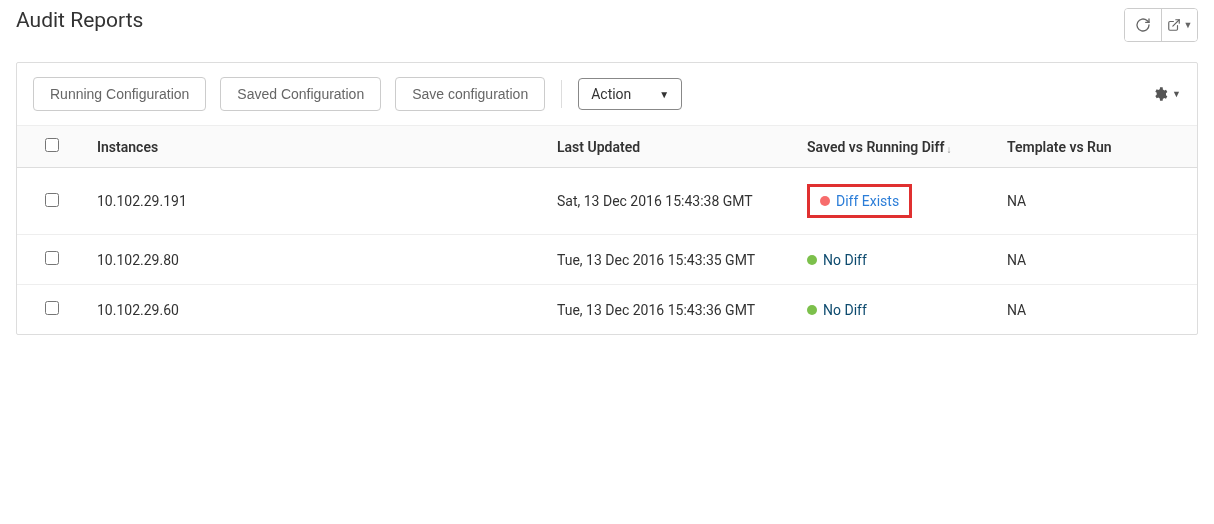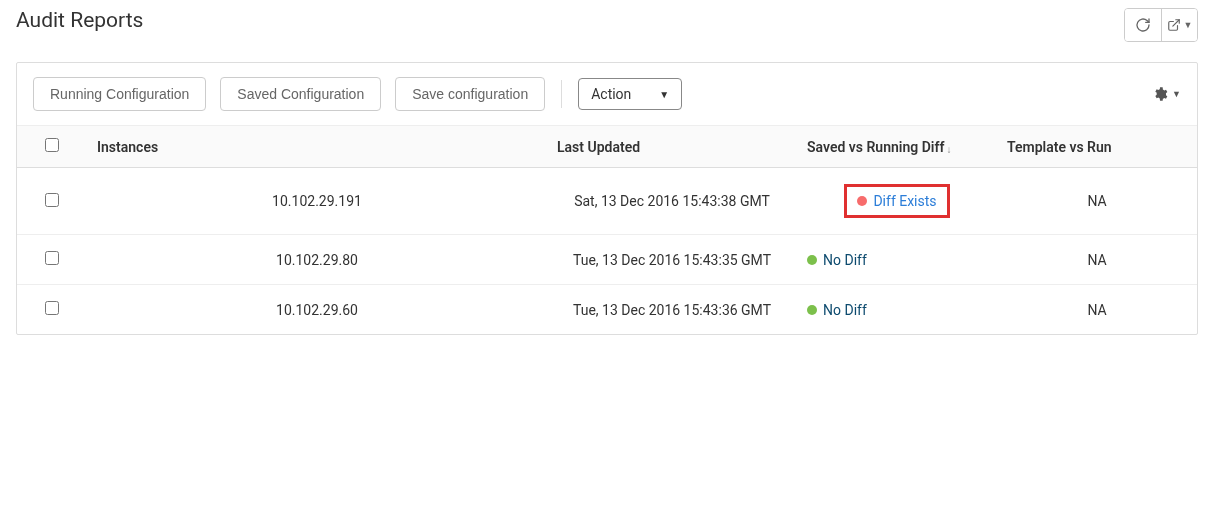--- a/index.html
+++ b/index.html
@@ -104,21 +104,20 @@
       padding: 12px 10px;
       border-bottom: 1px solid #ddd;
       background: #fafafa;
     }
     tbody td {
       font-size: 14px;
       color: #333;
       padding: 16px 10px;
       border-bottom: 1px solid #eee;
       vertical-align: middle;
-      text-align: center;
     }
     tbody tr:last-child td { border-bottom: none; }
     .col-check { width: 70px; text-align: center; }
     .col-instances { width: 460px; }
     .col-updated { width: 250px; }
     .col-diff { width: 200px; }
     .col-template { }
     input[type="checkbox"] {
       width: 14px;
       height: 14px;

